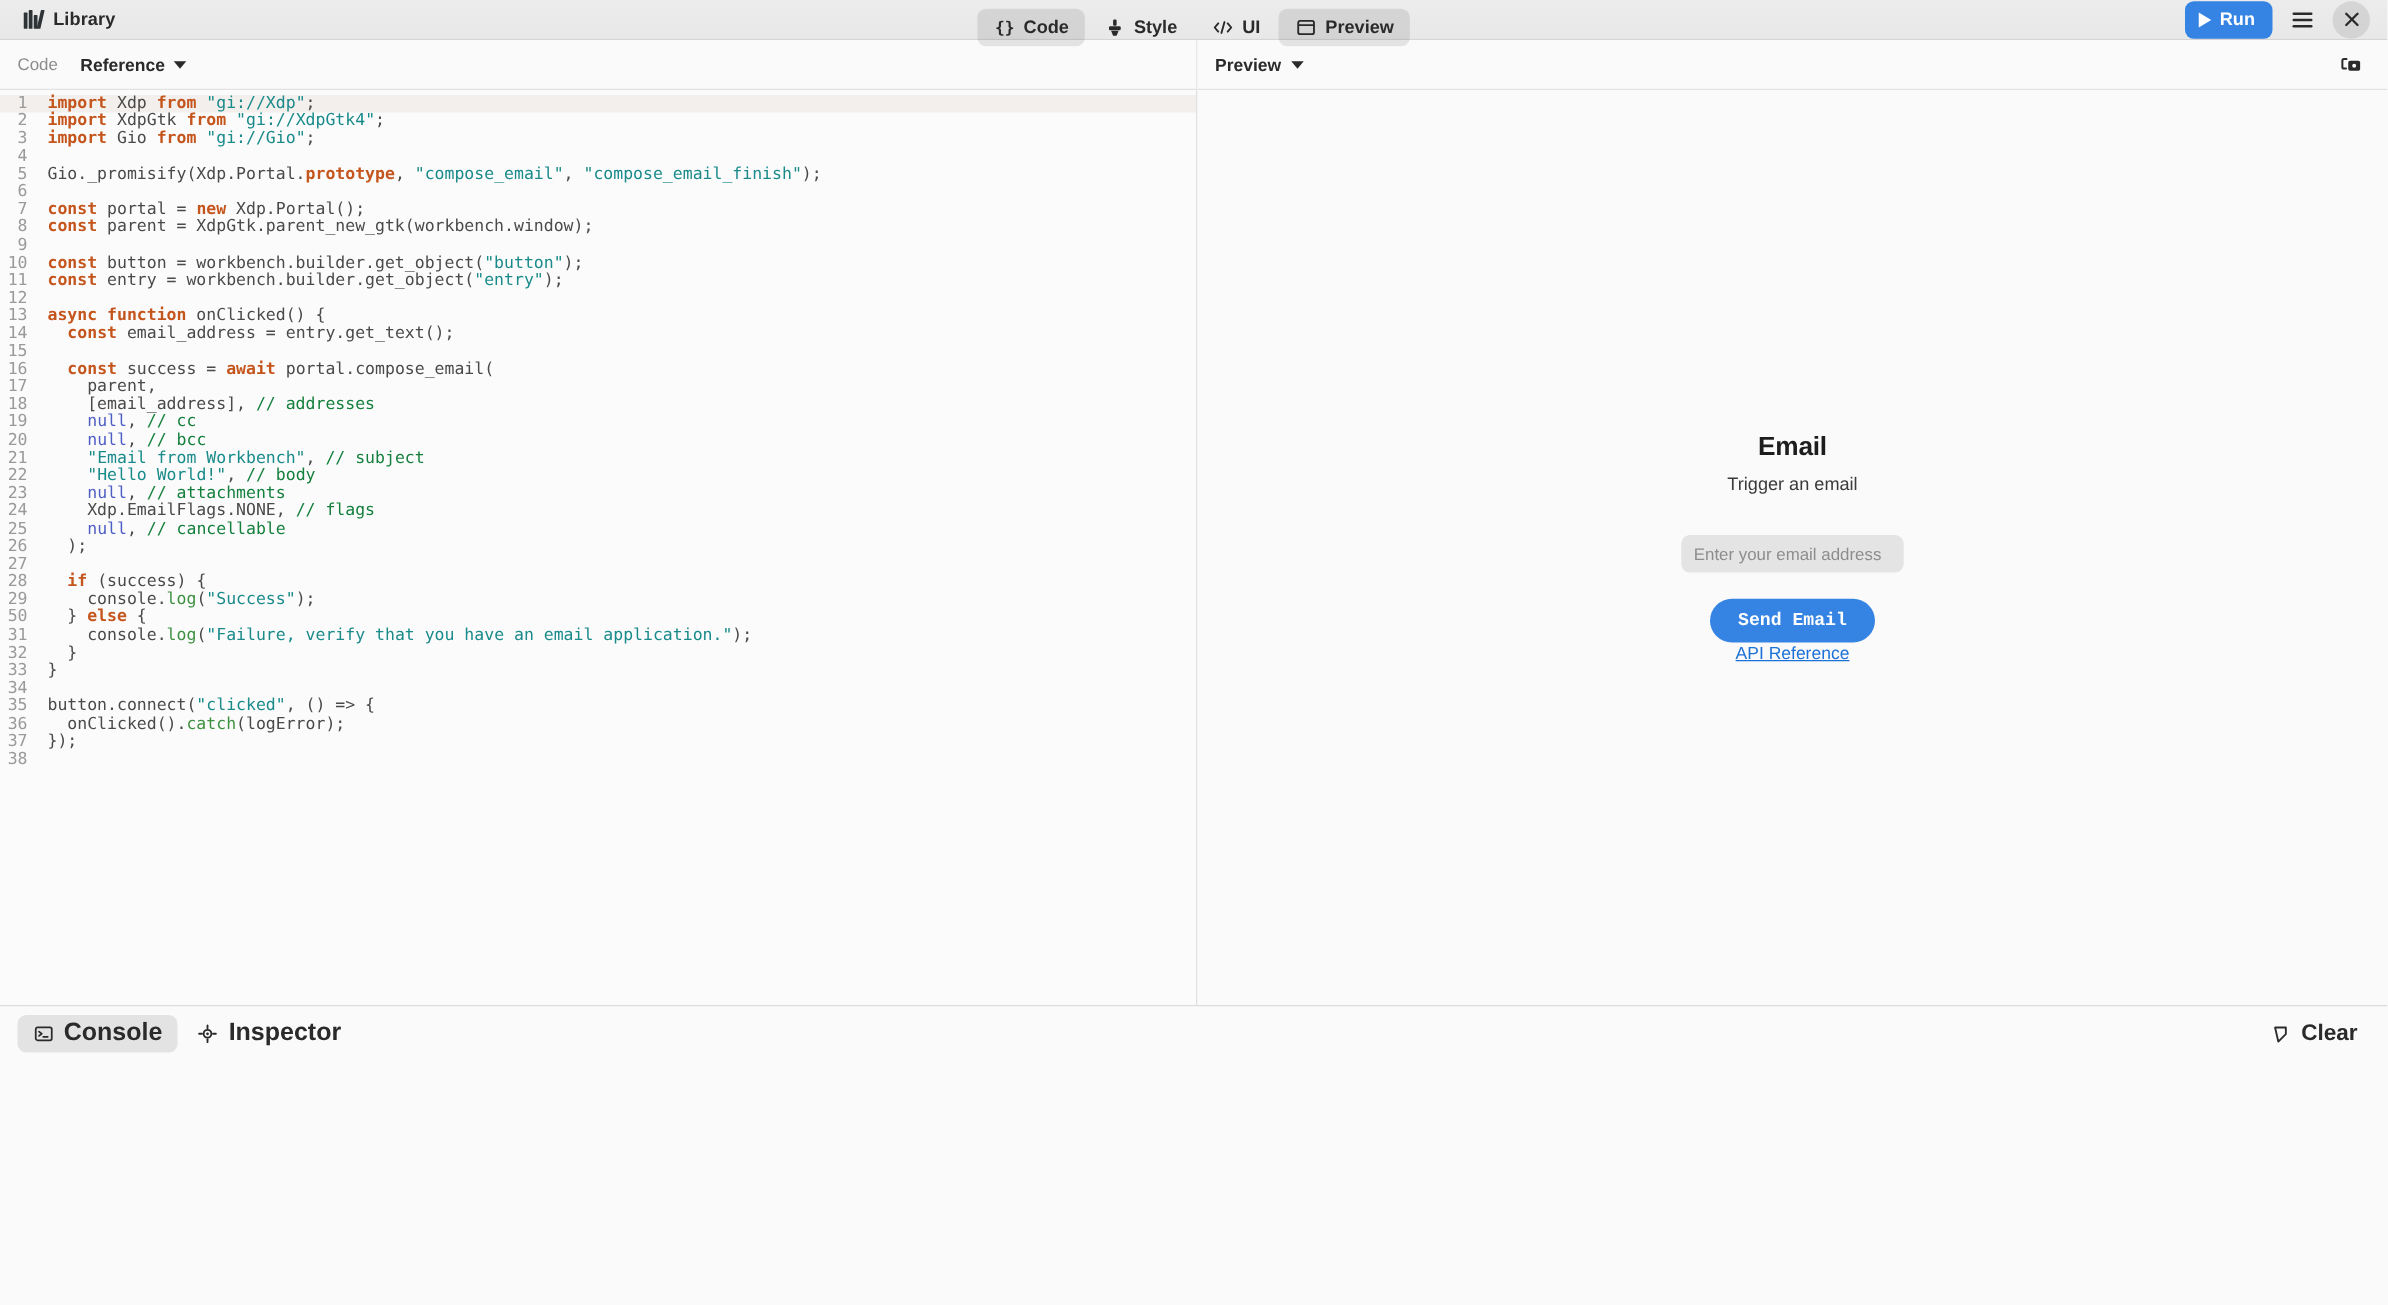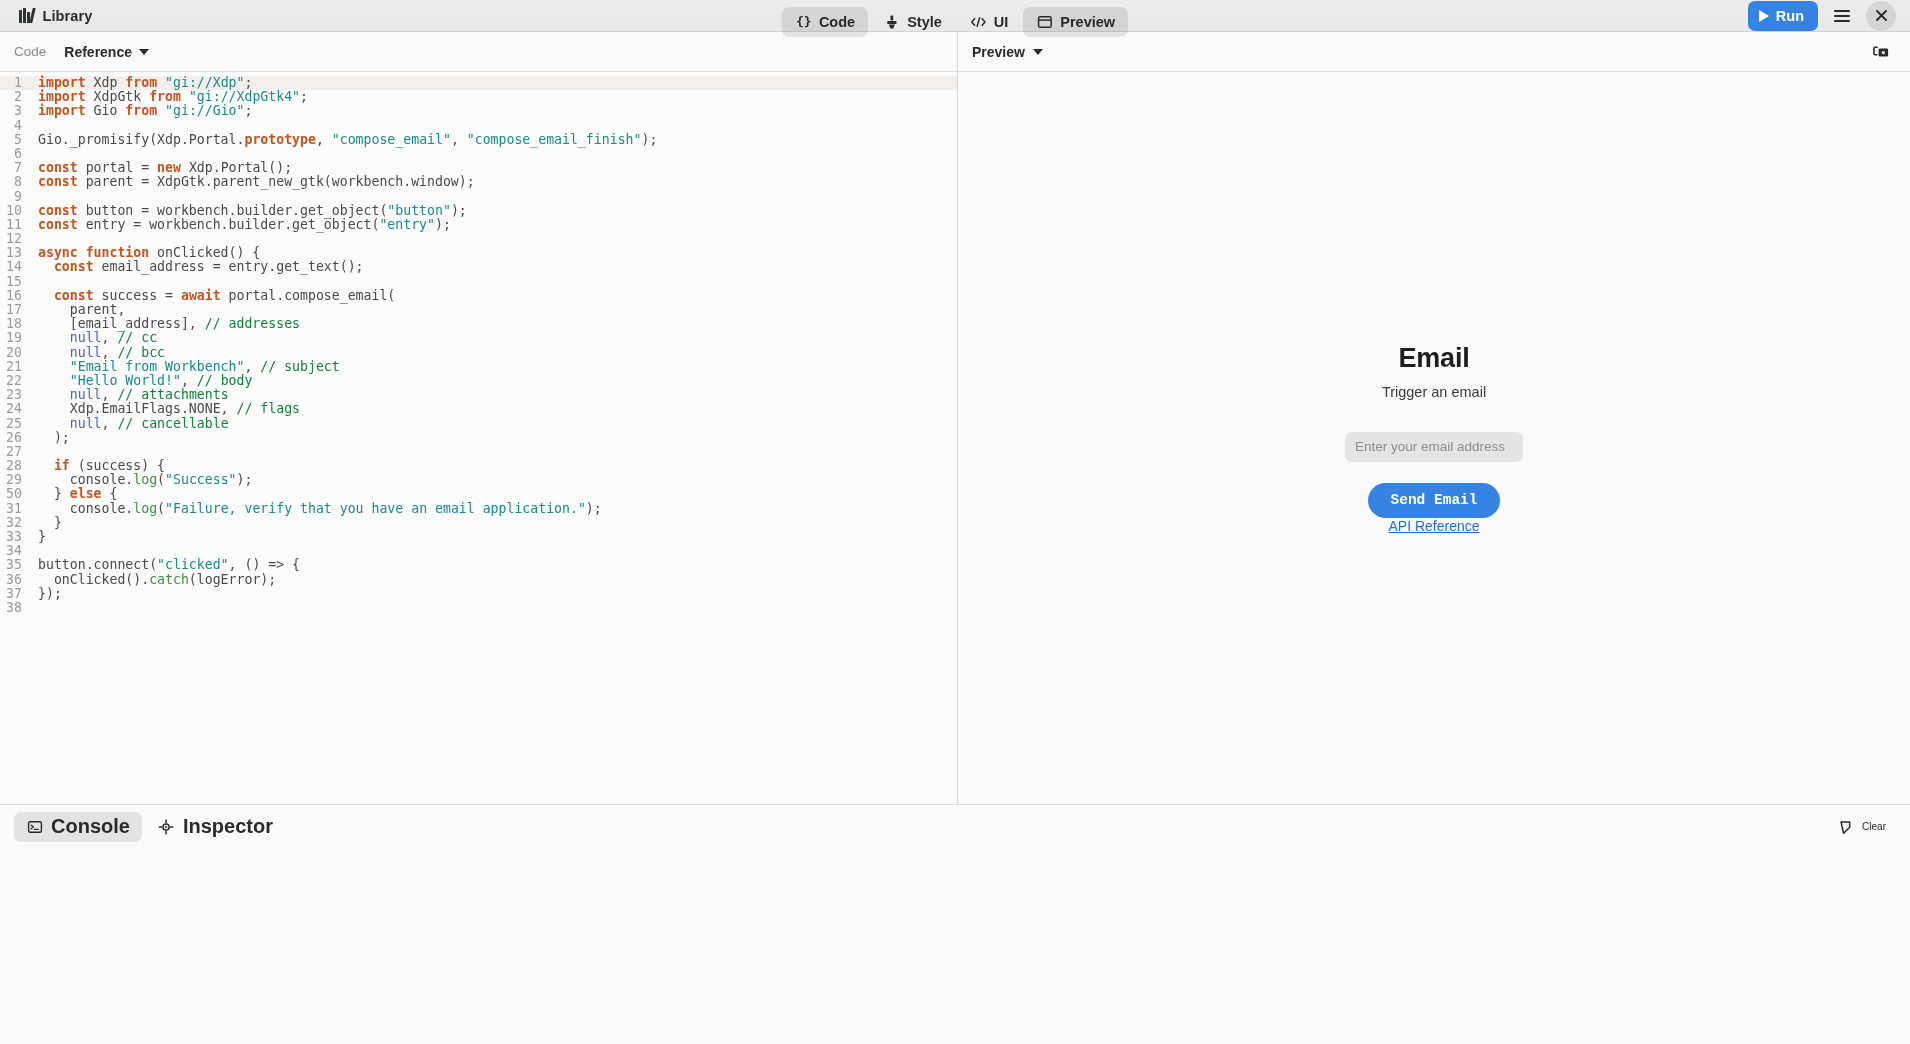--- a/index.html
+++ b/index.html
@@ -124,21 +124,21 @@
     height: 40px; display: flex; align-items: center;
     padding: 0 14px; border-bottom: 1px solid #e2e2e2;
     background: #fafafa; flex-shrink: 0;
   }
   .prev-select { display: flex; align-items: center; gap: 8px; font-size: 14px; font-weight: 700; color: #2a2a2a; background: none; border: none; cursor: pointer; }
   #preview-stage {
     flex: 1; display: flex; flex-direction: column;
     align-items: center; justify-content: center;
     background: #fafafa;
   }
-  .demo-title { font-size: 27px; font-weight: 700; color: #1d1d1d; letter-spacing: -.2px; }
+  .demo-title { font-size: 21px; font-weight: 700; color: #1d1d1d; letter-spacing: -.2px; }
   .demo-sub { font-size: 14.5px; color: #3b3b3b; margin-top: 10px; }
   #email-entry {
     margin-top: 32px;
     width: 178px; height: 30px;
     background: #e4e4e4; border: none; border-radius: 7px;
     padding: 0 10px; font-size: 13.5px; color: #2a2a2a;
     font-family: "Liberation Sans", sans-serif;
   }
   #email-entry::placeholder { color: #8d8d8d; }
   #send-email-button {
@@ -165,21 +165,21 @@
     display: flex; align-items: center; gap: 8px;
     height: 30px; padding: 0 12px; border-radius: 7px;
     font-size: 20px; font-weight: 700; color: #2a2a2a;
     background: transparent; border: none; cursor: pointer;
   }
   .bb-tab.active { background: rgba(0,0,0,.09); }
   #clear-button {
     margin-left: auto;
     display: flex; align-items: center; gap: 8px;
     height: 30px; padding: 0 10px; border-radius: 7px;
-    font-size: 10px; font-weight: 400; color: #2a2a2a;
+    font-size: 18px; font-weight: 700; color: #2a2a2a;
     background: transparent; border: none; cursor: pointer;
   }
   #console-output { flex: 1; background: #fafafa; }
 </style>
 </head>
 <body>
 
 <div id="headerbar">
   <div class="hb-left">
     <span class="lib-icon">

